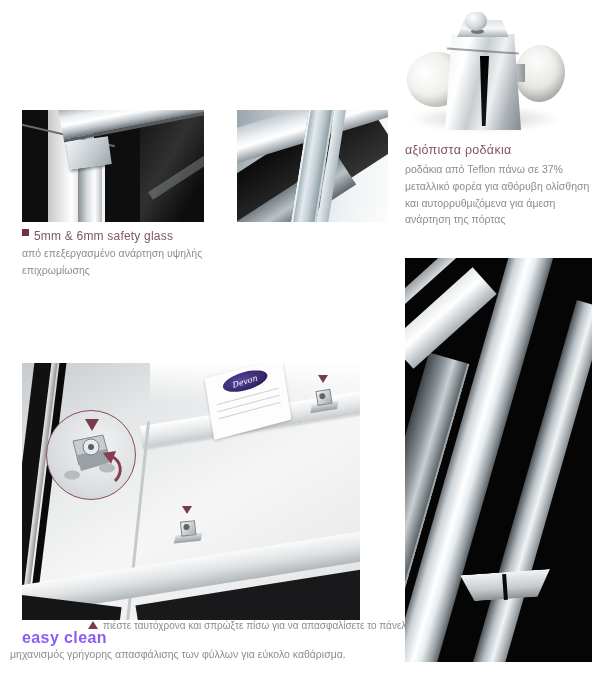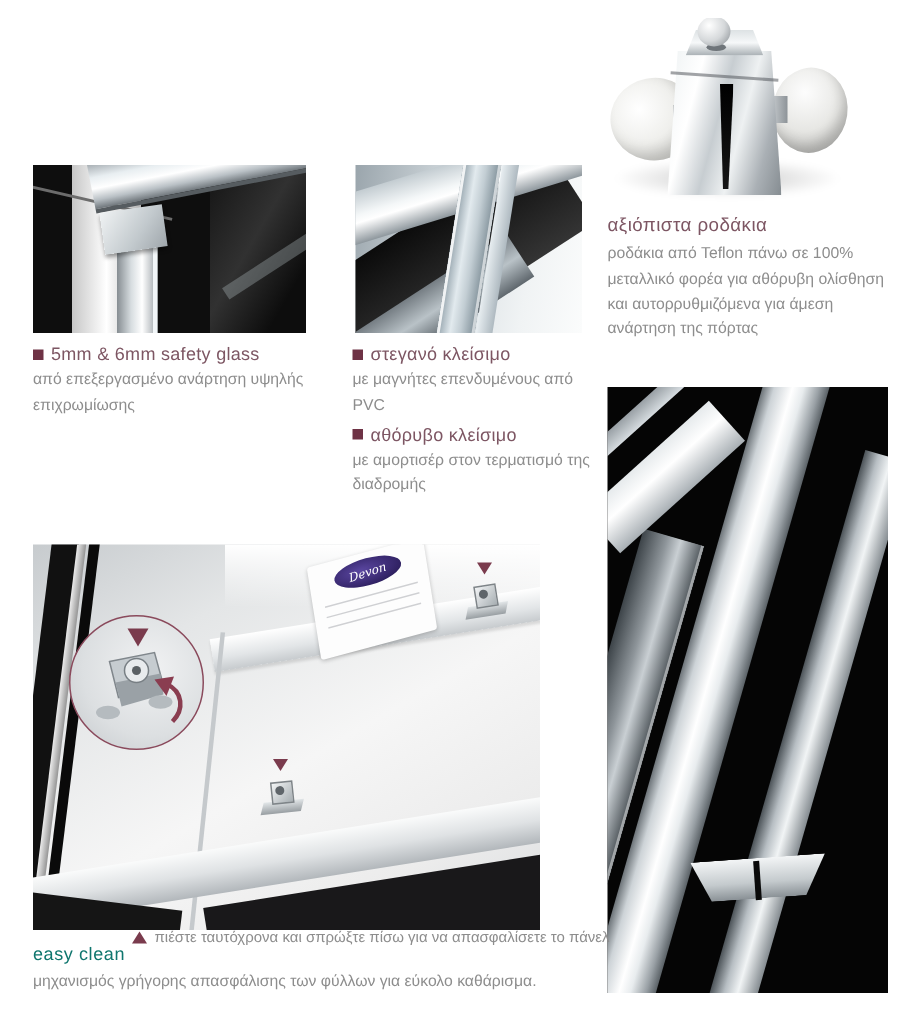--- a/index.html
+++ b/index.html
@@ -4,31 +4,31 @@
 <style>
   html,body{margin:0;padding:0;}
   body{width:607px;height:673px;background:#ffffff;font-family:"Liberation Sans",sans-serif;overflow:hidden;}
   .page{position:relative;width:607px;height:584px;background:#fff;}
   .abs{position:absolute;}
   .photo{position:absolute;overflow:hidden;}
   .layer{position:absolute;}
 
   
   .feature{margin:0 0 2px 0;}
-  .f-title{display:flex;align-items:center;gap:5px;font-size:12px;color:#7d5663;letter-spacing:.2px;margin:3px 0 2px 0;}
+  .f-title{display:flex;gap:5px;font-size:12px;color:#7d5663;letter-spacing:.2px;margin:3px 0 2px 0;}
   .bullet{width:7px;height:7px;background:#6e3245;flex:0 0 auto;}
   .f-body{font-size:10.5px;color:#8d8d8d;line-height:1.6;margin:0 0 4px 0;}
   .col-left{left:22px;top:226px;width:195px;}
   .col-mid{left:235px;top:226px;width:162px;}
   .col-right{left:405px;top:143px;width:192px;}
   .roller-title{font-size:12.5px;color:#7d5663;letter-spacing:.3px;margin:0 0 4px 0;}
   .instruction{left:88px;top:620px;width:480px;display:flex;align-items:flex-start;gap:5px;font-size:10px;color:#8d8d8d;white-space:nowrap;}
   .tri-up{width:0;height:0;border-left:5px solid transparent;border-right:5px solid transparent;border-bottom:8px solid #7a3b4d;margin-top:1px;}
-  .easy-title{left:22px;top:629px;font-size:12px;color:#0f766e;letter-spacing:.4px;}
-  .easy-body{left:22px;top:648px;width:420px;font-size:10.5px;color:#8d8d8d;}
+  .easy-title{left:22px;top:629px;font-size:16px;color:#8b5cf6;letter-spacing:.4px;font-weight:bold;}
+  .easy-body{left:10px;top:648px;width:420px;font-size:10.5px;color:#8d8d8d;}
 
   
   .p-corner{left:22px;top:110px;width:182px;height:112px;background:#0e0e0e;}
   .pc-stripe{left:26px;top:0;width:46px;height:112px;background:linear-gradient(90deg,#c7c7c7,#ffffff 50%,#b5b5b5);}
   .pc-glass{left:118px;top:0;width:64px;height:112px;background:linear-gradient(120deg,#141414 0%,#313131 45%,#0d0d0d 80%);}
   .pc-streak{left:118px;top:46px;width:130px;height:9px;background:rgba(175,185,190,.35);transform:rotate(-33deg);}
   .pc-wire{left:-6px;top:24px;width:100px;height:2px;background:#6c6c6c;transform:rotate(13deg);}
   .pc-rail{left:36px;top:0px;width:176px;height:30px;transform:rotate(-11deg);transform-origin:left top;
            background:linear-gradient(180deg,#a9b0b5 0%,#e8eef1 30%,#ffffff 55%,#b9c0c5 80%,#6f767b 100%);
            border-bottom:3px solid #565c60;}
@@ -156,51 +156,35 @@
     <div class="layer pr-body"></div>
     <div class="layer pr-seam"></div>
     <div class="layer pr-slot"></div>
     <div class="layer pr-cap"></div>
     <div class="layer pr-ballbase"></div>
     <div class="layer pr-ball"></div>
   </div>
 
   <div class="abs col-right">
     <div class="roller-title">αξιόπιστα ροδάκια</div>
-    <div class="f-body">ροδάκια από Teflon πάνω σε 100% μεταλλικό φορέα για αθόρυβη ολίσθηση και αυτορρυθμιζόμενα για άμεση ανάρτηση της πόρτας</div>
+    <div class="f-body">ροδάκια από Teflon πάνω σε 37% μεταλλικό φορέα για αθόρυβη ολίσθηση και αυτορρυθμιζόμενα για άμεση ανάρτηση της πόρτας</div>
   </div>
 
   <div class="abs col-left">
     <div class="feature">
       <div class="f-title">
         <span class="bullet"></span>
         <span>5mm &amp; 6mm safety glass</span>
       </div>
     </div>
     <div class="feature">
       <div class="f-body">από επεξεργασμένο ανάρτηση υψηλής επιχρωμίωσης</div>
     </div>
   </div>
 
-  <div class="abs col-mid">
-    <div class="feature">
-      <div class="f-title">
-        <span class="bullet"></span>
-        <span>στεγανό κλείσιμο</span>
-      </div>
-      <div class="f-body">με μαγνήτες επενδυμένους από PVC</div>
-    </div>
-    <div class="feature">
-      <div class="f-title">
-        <span class="bullet"></span>
-        <span>αθόρυβο κλείσιμο</span>
-      </div>
-      <div class="f-body">με αμορτισέρ στον τερματισμό της διαδρομής</div>
-    </div>
-  </div>
 
   <div class="photo p-panel">
     <div class="layer pp-glare"></div>
     <div class="layer pp-d1"></div>
     <div class="layer pp-ch"></div>
     <div class="layer pp-d2"></div>
     <div class="layer pp-rail"></div>
     <div class="layer pp-vline"></div>
     <div class="layer pp-sill"></div>
     <div class="layer pp-floor"></div>

